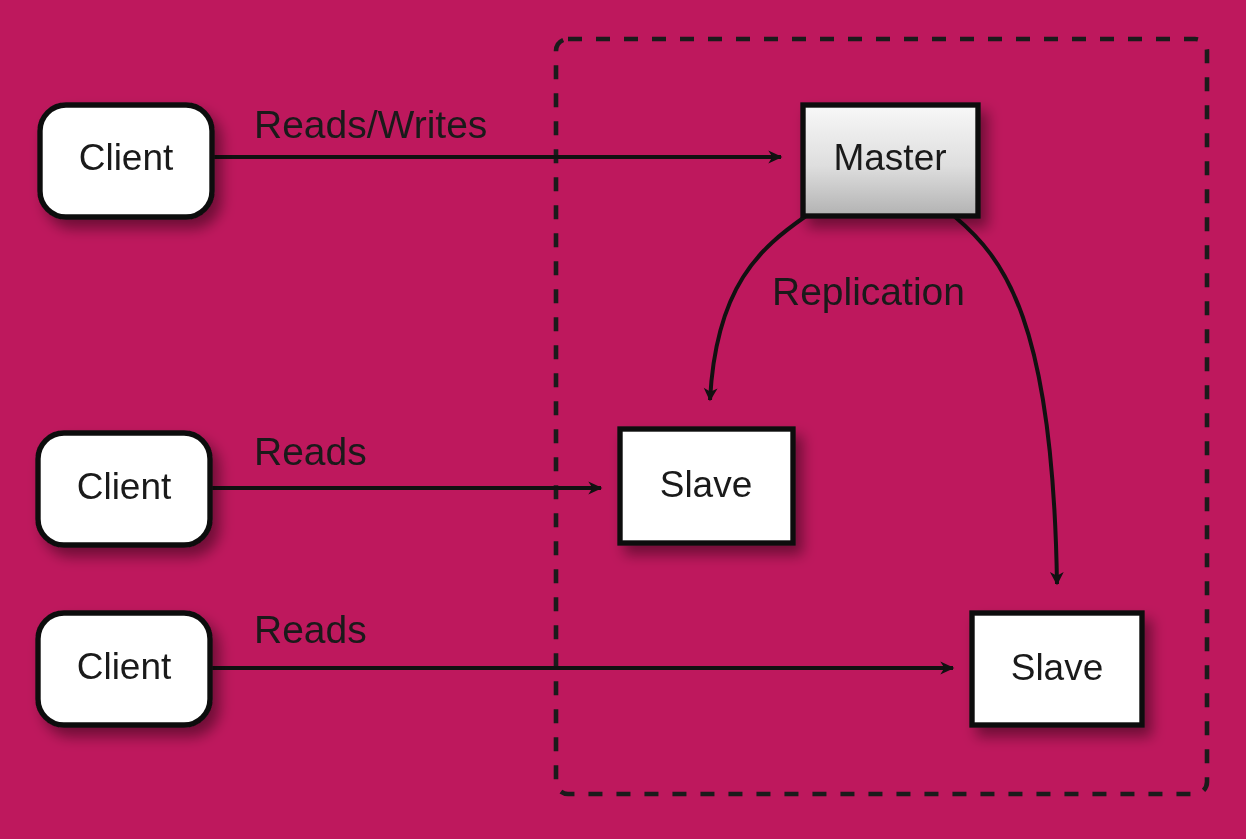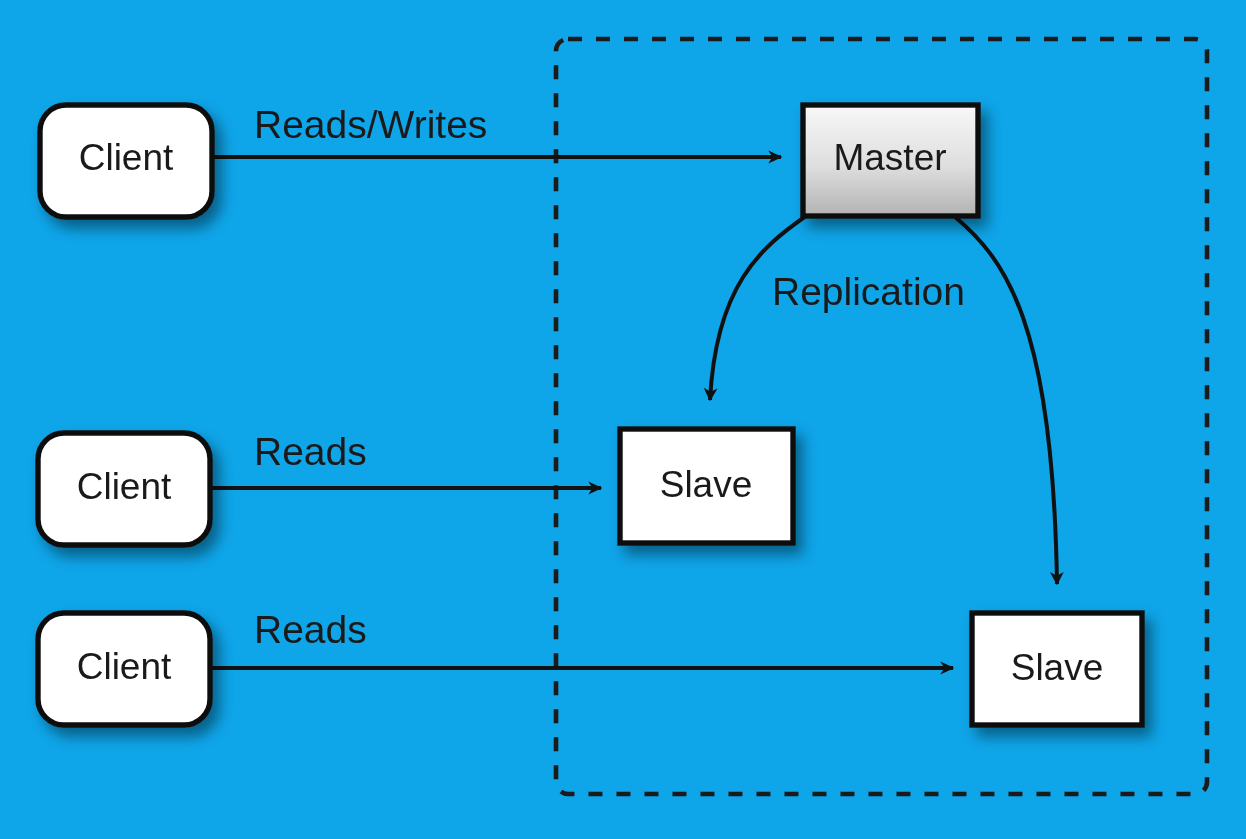--- a/index.html
+++ b/index.html
@@ -8,21 +8,21 @@
     padding: 0;
     background: #ffffff;
   }
   body {
     font-family: "Liberation Sans", sans-serif;
   }
   #diagram-root {
     position: relative;
     width: 1246px;
     height: 839px;
-    background: #0ea5e9;
+    background: #be185d;
     overflow: hidden;
   }
   #diagram-svg {
     position: absolute;
     left: 0;
     top: 0;
     width: 1246px;
     height: 839px;
     display: block;
   }

